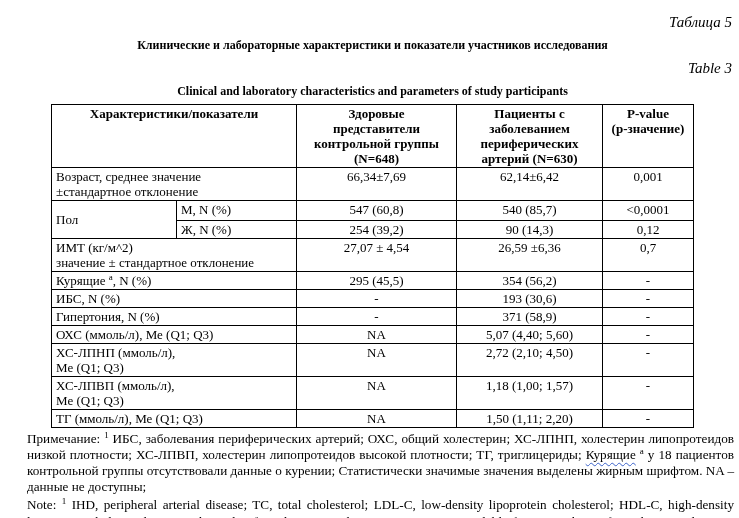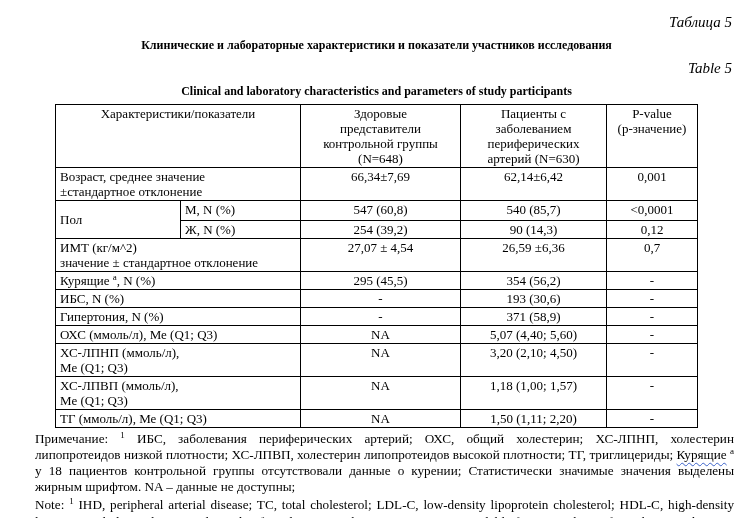--- a/index.html
+++ b/index.html
@@ -7,21 +7,21 @@
     padding: 0;
     background: #ffffff;
     color: #000000;
     font-family: "Liberation Serif", "DejaVu Serif", serif;
   }
   .page {
     position: relative;
     width: 739px;
     height: 518px;
     box-sizing: border-box;
-    padding: 12px 3px 4px 17px;
+    padding: 12px 3px 4px 9px;
     overflow: hidden;
   }
   .caption-label {
     font-style: italic;
     font-size: 15px;
     line-height: 20px;
     text-align: right;
     padding-right: 4px;
   }
   .caption-title {
@@ -43,21 +43,21 @@
   table.data-table td {
     border: 1px solid #000000;
     font-size: 13px;
     line-height: 15px;
     padding: 1px 4px 1px 4px;
     vertical-align: top;
     white-space: pre-line;
     overflow: hidden;
   }
   table.data-table td.hdr {
-    font-weight: normal;
+    font-weight: bold;
     text-align: center;
   }
   table.data-table td.c-label {
     text-align: left;
   }
   table.data-table td.c-val {
     text-align: center;
   }
   table.data-table td.c-mid {
     vertical-align: middle;
@@ -85,21 +85,21 @@
     text-underline-offset: 3px;
   }
 </style>
 </head>
 <body>
 
 <div class="page">
 
   <div class="caption-label">Таблица 5</div>
   <div class="caption-title">Клинические и лабораторные характеристики и показатели участников исследования</div>
-  <div class="caption-label second">Table 5</div>
+  <div class="caption-label second">Table 3</div>
   <div class="caption-title">Clinical and laboratory characteristics and parameters of study participants</div>
 
   <table class="data-table">
     <colgroup>
       <col style="width:125px">
       <col style="width:120px">
       <col style="width:160px">
       <col style="width:146px">
       <col style="width:91px">
     </colgroup>
@@ -173,21 +173,21 @@
         <td class="c-label" colspan="2" style="height:15px">ОХС (ммоль/л), Ме (Q1; Q3)</td>
         <td class="c-val">NA</td>
         <td class="c-val">5,07 (4,40; 5,60)</td>
         <td class="c-val">-</td>
       </tr>
 
       <tr>
         <td class="c-label" colspan="2" style="height:30px">ХС-ЛПНП (ммоль/л),
 Ме (Q1; Q3)</td>
         <td class="c-val">NA</td>
-        <td class="c-val">3,20 (2,10; 4,50)</td>
+        <td class="c-val">2,72 (2,10; 4,50)</td>
         <td class="c-val">-</td>
       </tr>
 
       <tr>
         <td class="c-label" colspan="2" style="height:30px">ХС-ЛПВП (ммоль/л),
 Ме (Q1; Q3)</td>
         <td class="c-val">NA</td>
         <td class="c-val">1,18 (1,00; 1,57)</td>
         <td class="c-val">-</td>
       </tr>

